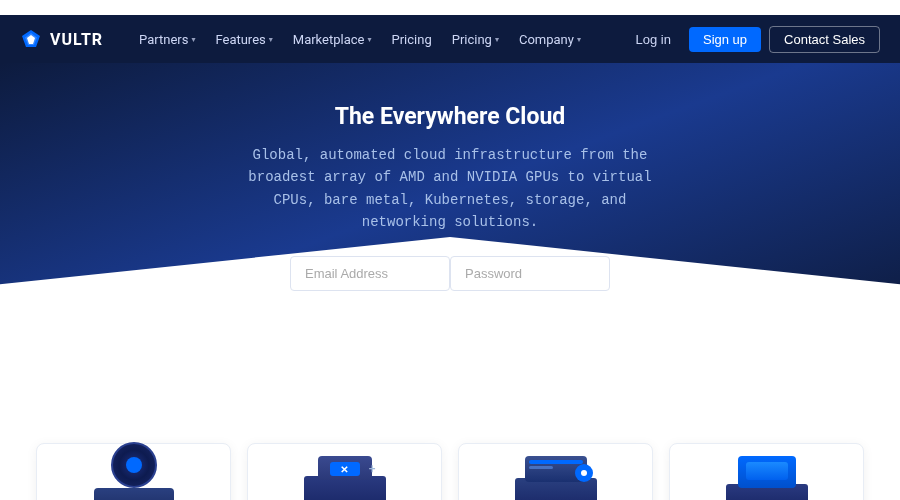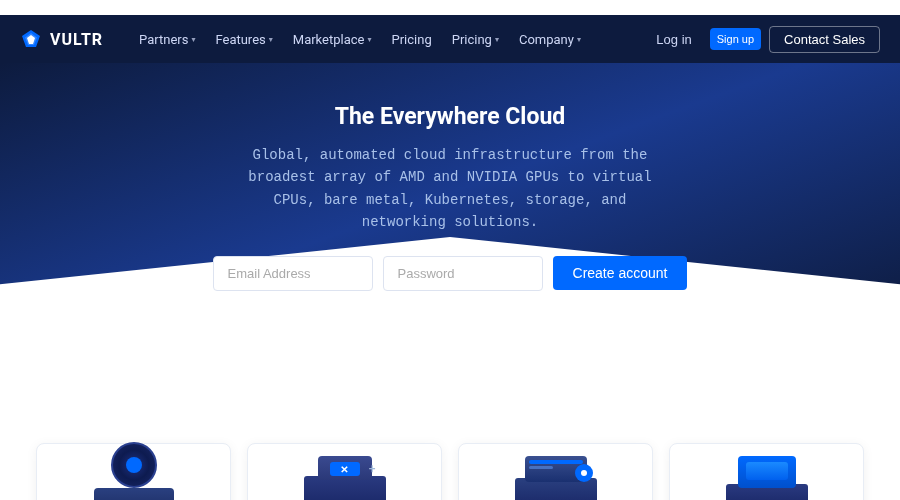--- a/index.html
+++ b/index.html
@@ -61,22 +61,22 @@
       color: #cdd6f4;
       font-size: 13px;
       padding: 5px 10px;
       cursor: pointer;
       background: none;
       border: none;
     }
     .btn-signup {
       background: #0069ff;
       color: #fff;
-      font-size: 11px;
-      padding: 5px 7px;
+      font-size: 13px;
+      padding: 5px 14px;
       border: none;
       border-radius: 4px;
       cursor: pointer;
     }
     .btn-contact {
       background: transparent;
       color: #fff;
       font-size: 13px;
       padding: 5px 14px;
       border: 1px solid rgba(255,255,255,0.4);
@@ -126,21 +126,20 @@
       font-size: 14px;
       line-height: 1.6;
       max-width: 420px;
       margin: 0 auto 22px;
       font-family: Liberation Mono, monospace;
     }
     .hero-form {
       display: flex;
       align-items: center;
       justify-content: center;
-      gap: 10px;
       position: relative;
       z-index: 5;
     }
     .hero-input {
       padding: 9px 14px;
       font-size: 13px;
       border: 1px solid #dde3f0;
       border-radius: 4px;
       width: 160px;
       outline: none;
@@ -362,21 +361,20 @@
     <button class="btn-contact">Contact Sales</button>
   </div>
 </nav>
 
 <div class="hero">
   <h1 class="hero-title">The Everywhere Cloud</h1>
   <p class="hero-subtitle">Global, automated cloud infrastructure from the broadest array of AMD and NVIDIA GPUs to virtual CPUs, bare metal, Kubernetes, storage, and networking solutions.</p>
   <div class="hero-form">
     <input class="hero-input" type="email" placeholder="Email Address" style="">
     <input class="hero-input" type="password" placeholder="Password" style="">
-    <button class="btn-create">Create account</button>
   </div>
 </div>
 
 <div class="cards-section">
 
   <div class="card">
     <div class="card-icon-area">
       <div class="gpu-stack">
         <div class="gpu-base"></div>
         <div class="gpu-mid"></div>

